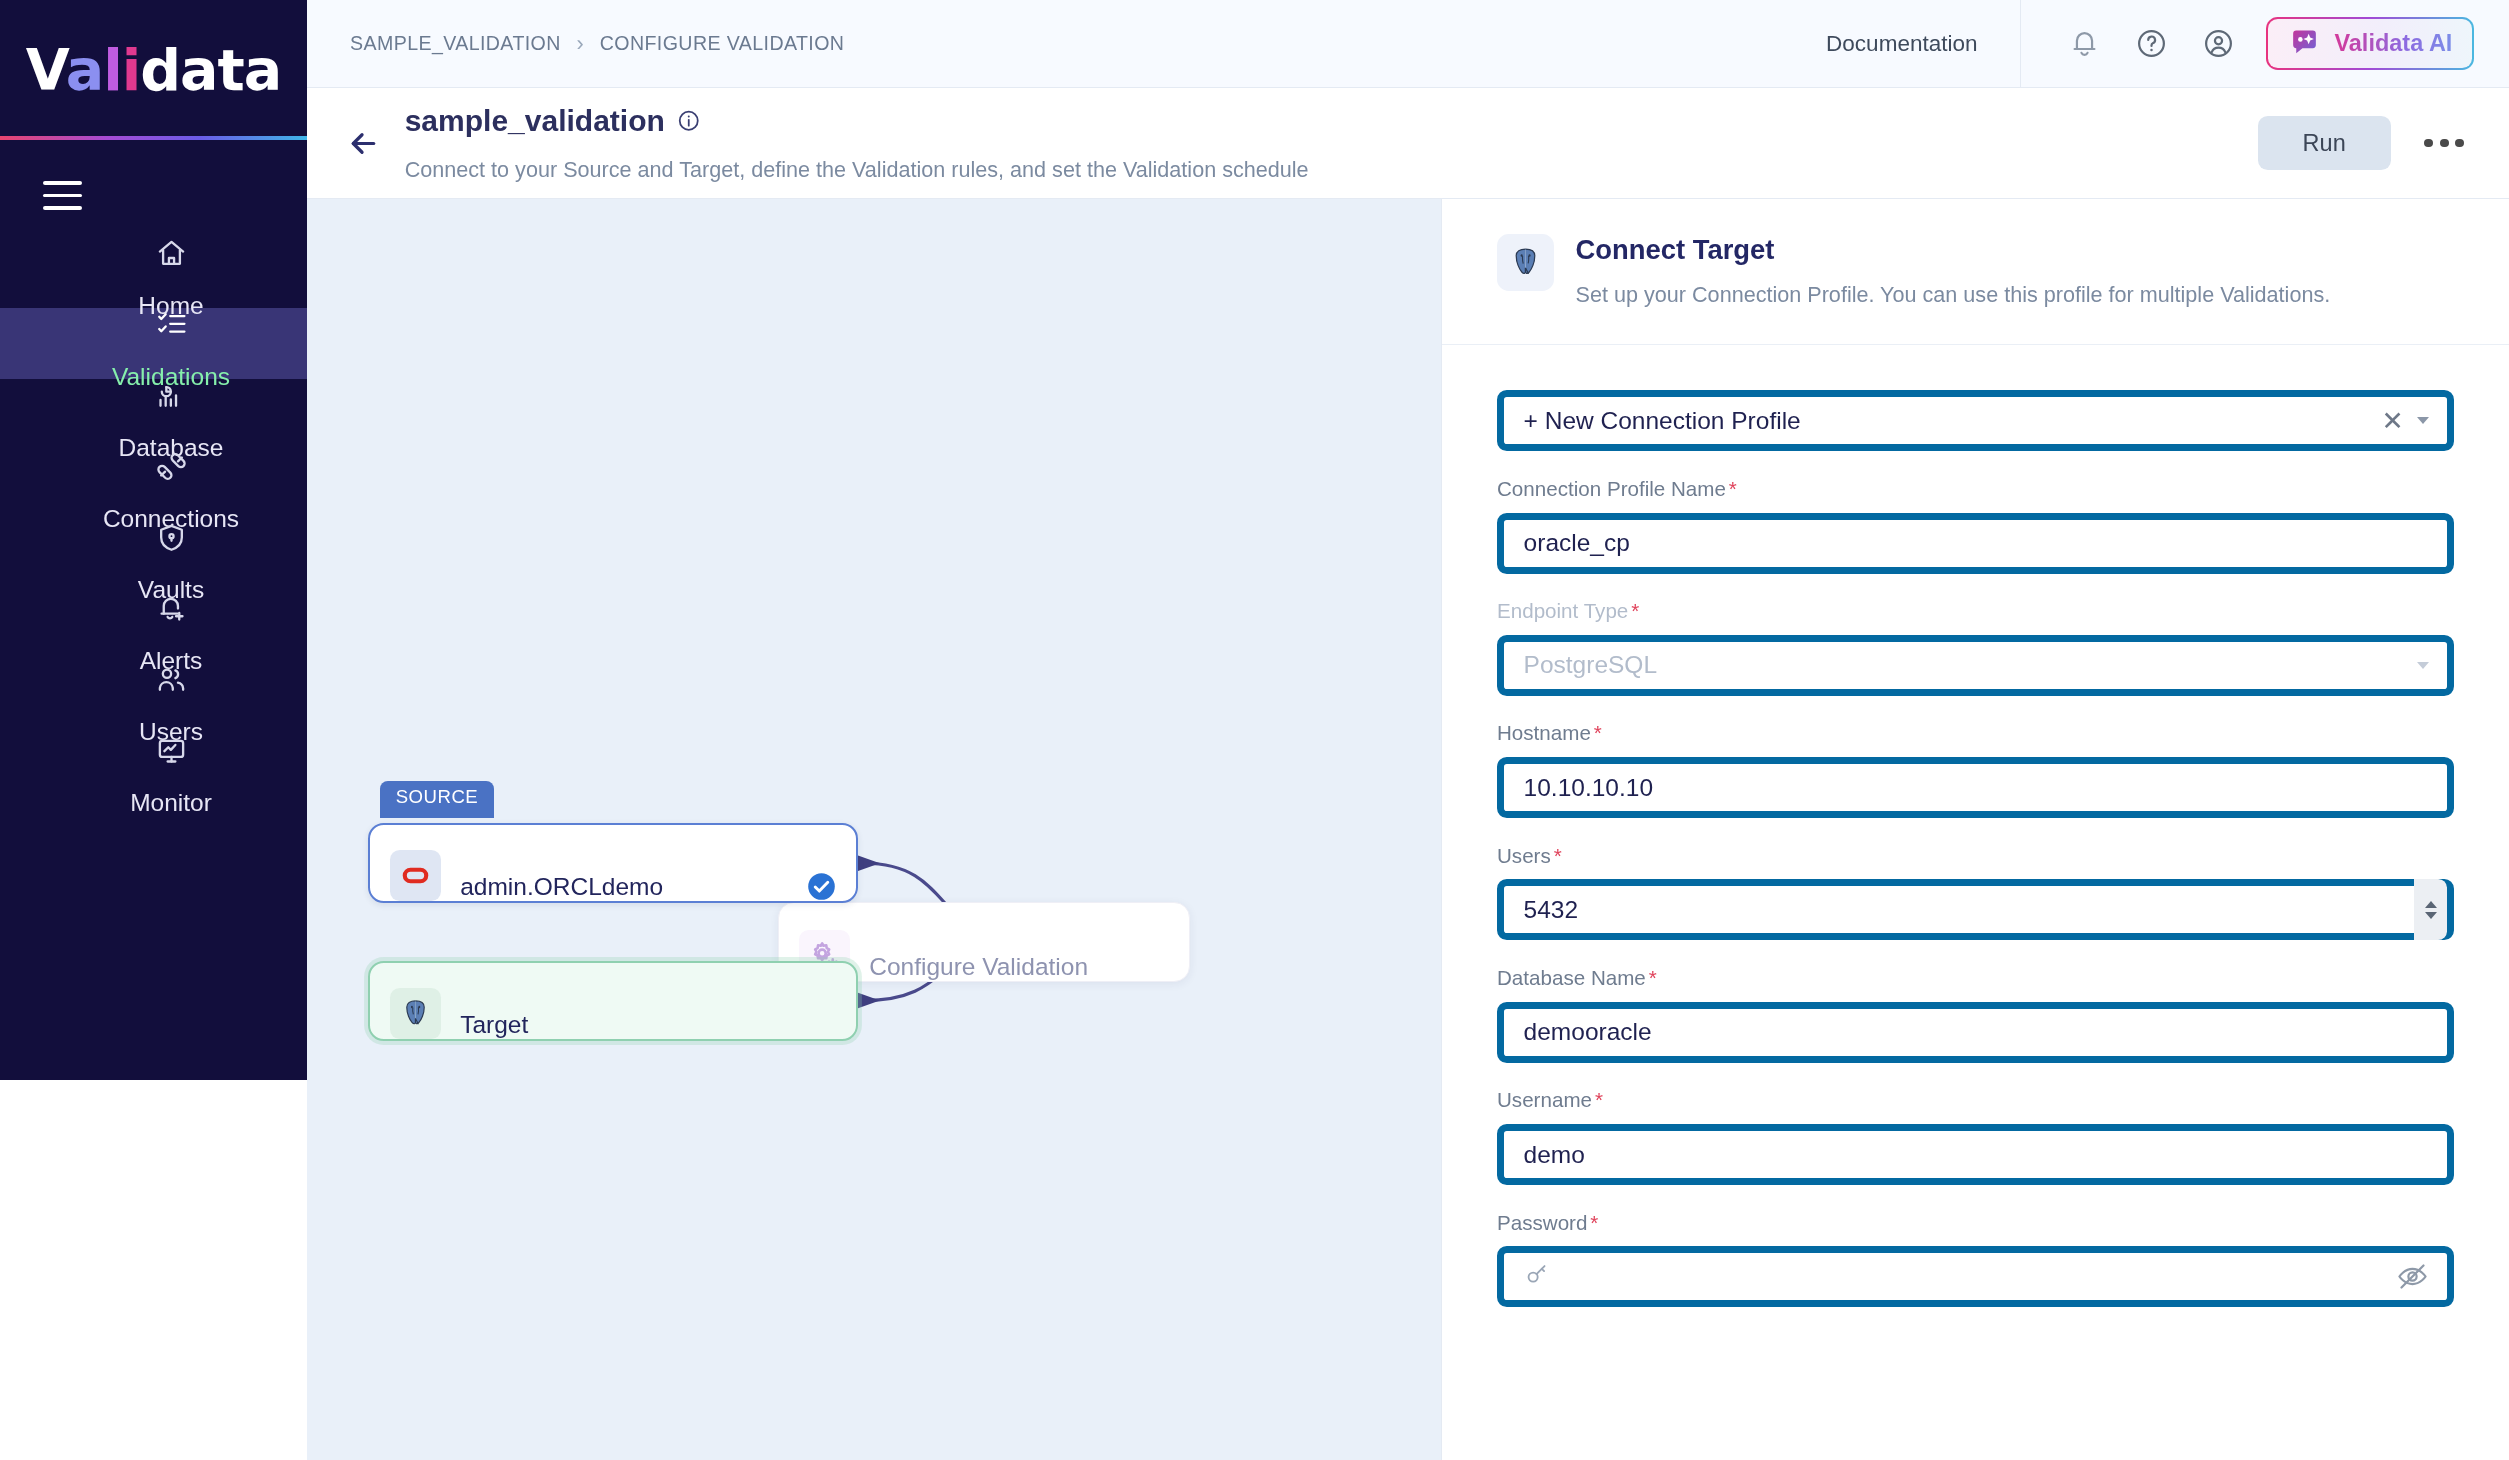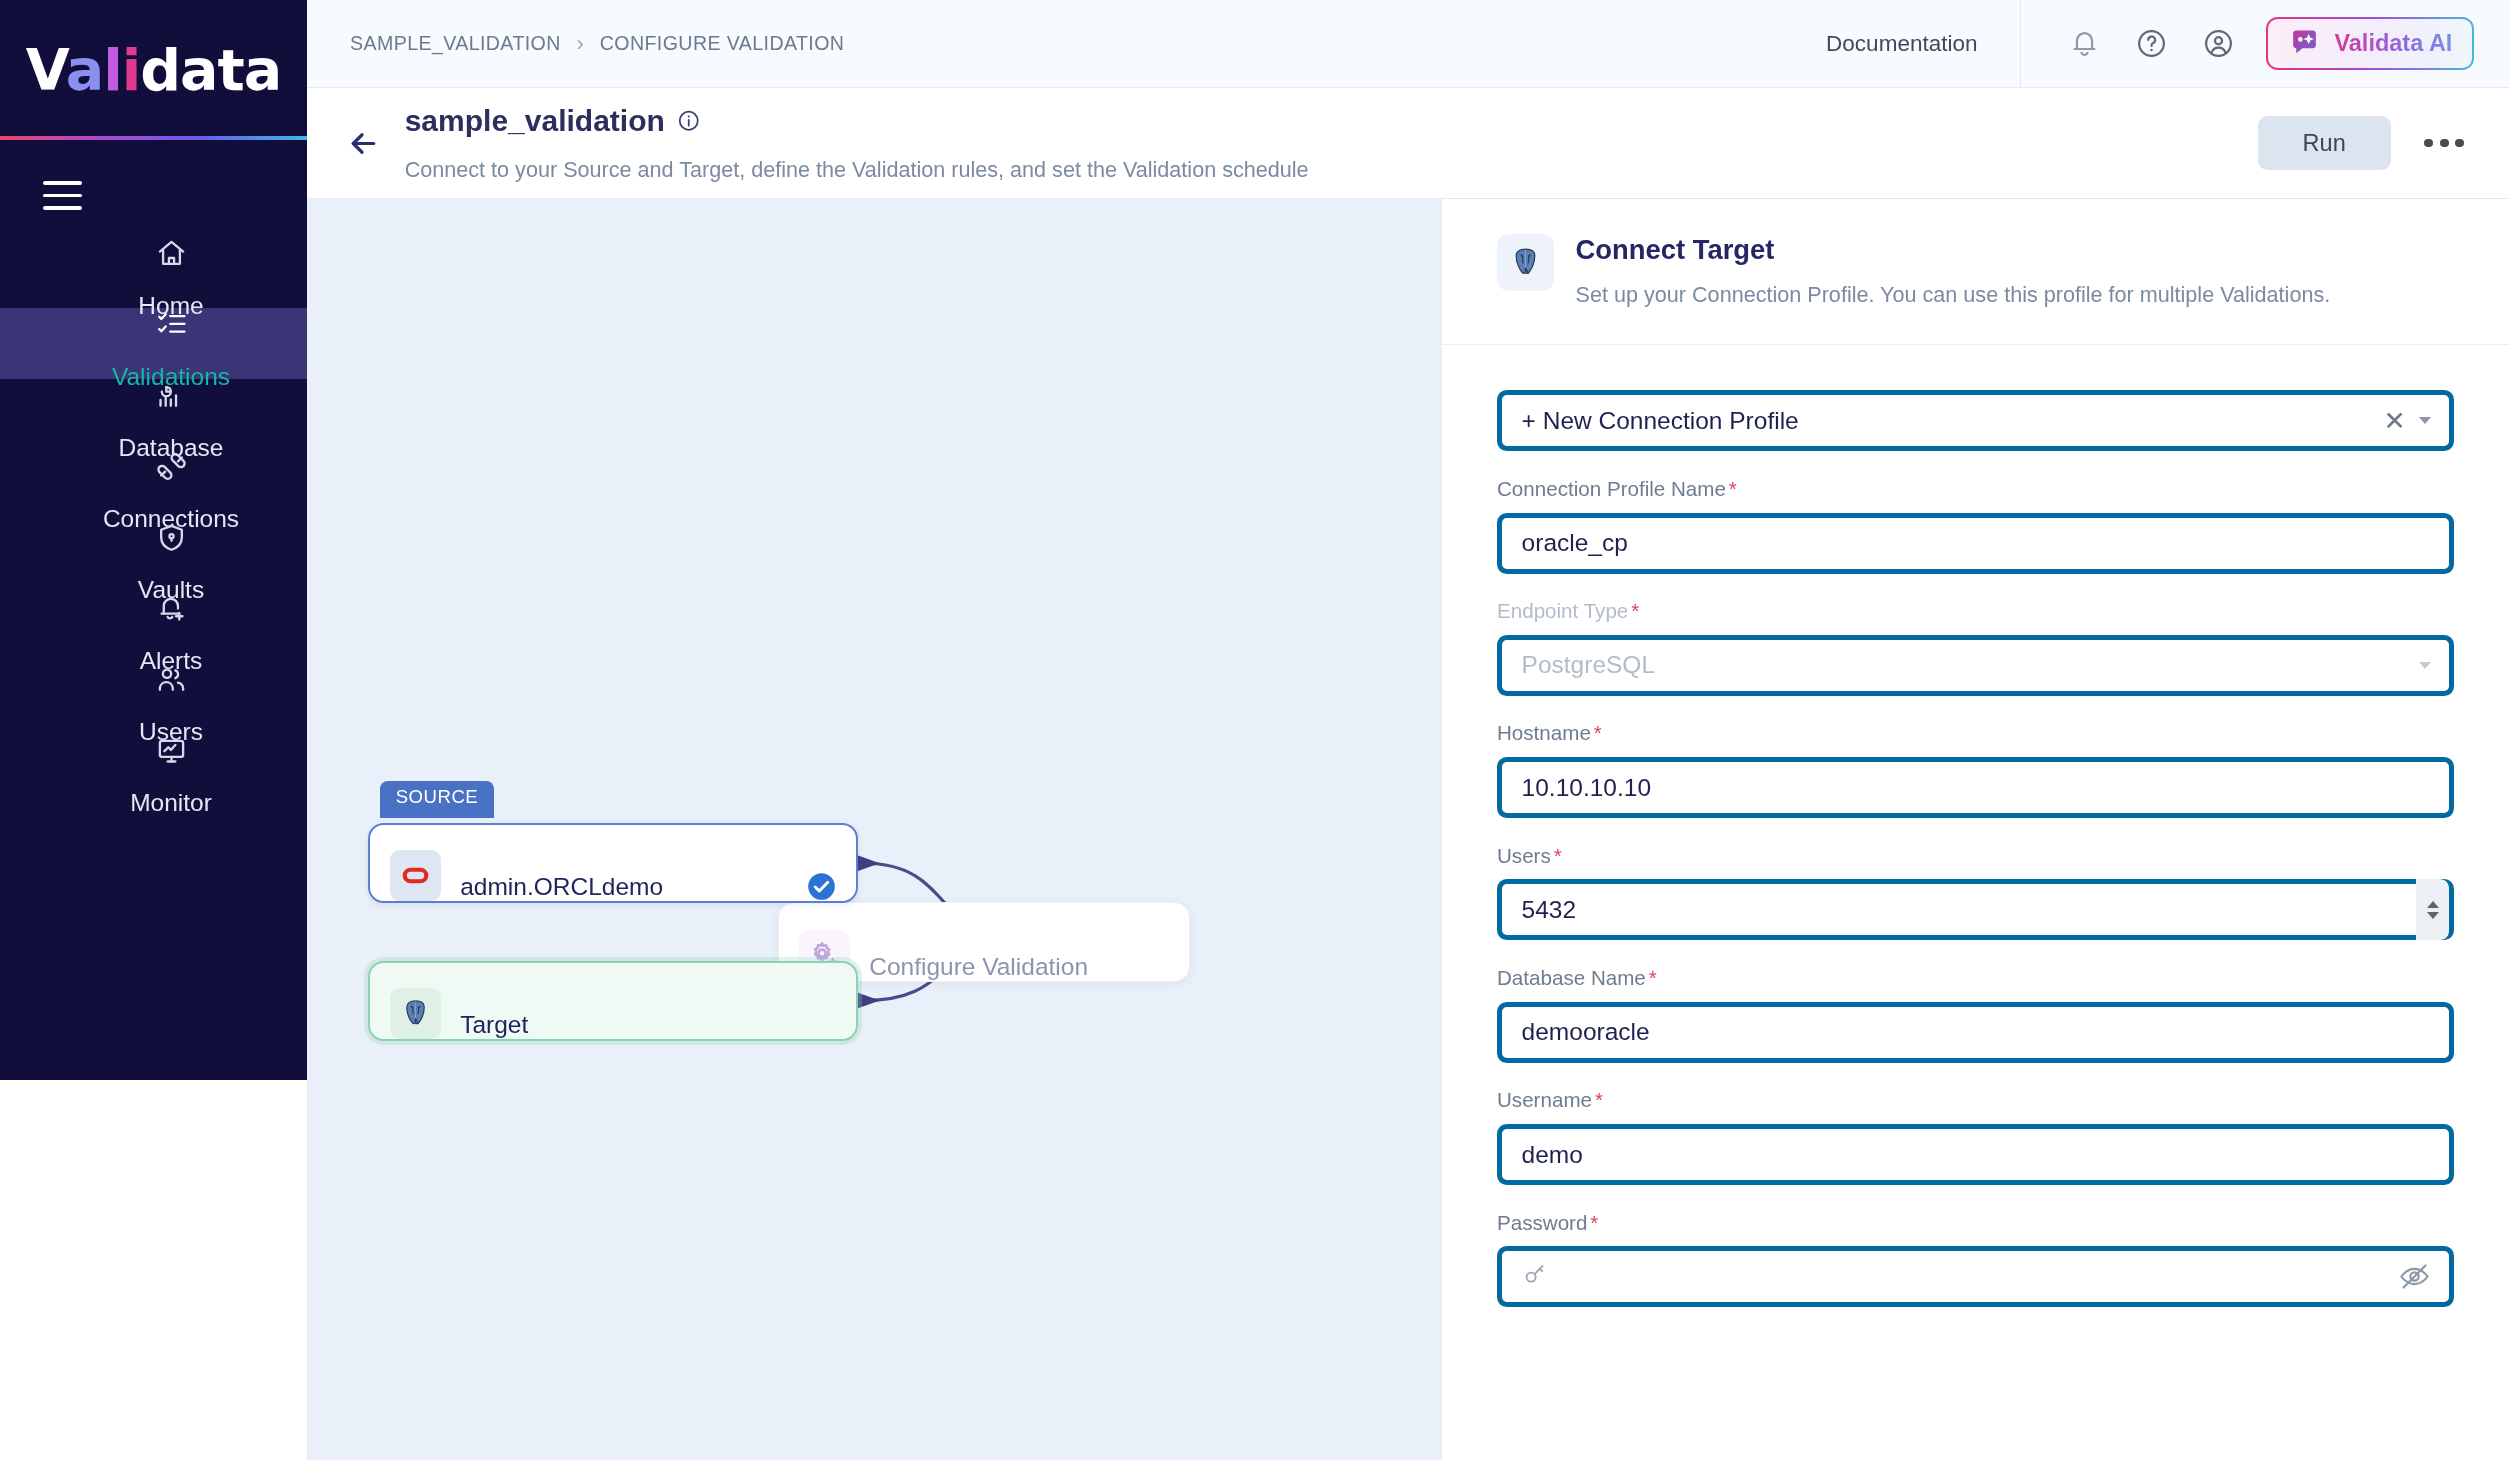--- a/index.html
+++ b/index.html
@@ -40,21 +40,21 @@
     margin: 41px 0 0 43px; width: 39px; height: 29px;
     display: flex; flex-direction: column; justify-content: space-between;
     cursor: pointer;
   }
   .hamburger span { display:block; height:3.9px; background:#ffffff; border-radius:2px; }
   .nav { margin-top: 27.4px; }
   .nav-item {
     height: 71px; display: flex; align-items: center; gap: 21.6px;
     padding-left: 35px; color: #e7e6f5; font-size: 24.5px; cursor: pointer; flex-direction: column;
   }
-  .nav-item.active { background: #393576; color:#14b8a6; }
+  .nav-item.active { background: #393576; color:#86efac; }
   .nav-icon { width: 33px; height: 33px; flex: 0 0 33px; display:flex; align-items:center; justify-content:center; }
   .nav-icon svg { width: 31px; height: 31px; }
 
   
   .main { flex: 1; height: 1460px; display: flex; flex-direction: column; min-width:0; }
 
   .topbar {
     height: 88px; background: #f7faff; border-bottom: 1px solid #e4eaf3;
     display: flex; align-items: center; padding: 0 35px 0 43px;
     flex: 0 0 88px;
@@ -163,21 +163,21 @@
   }
   .panel-title { font-size: 27.4px; font-weight: bold; color:#232765; }
   .panel-sub { font-size: 21.6px; color:#7b8aa0; margin-top: 11.8px; line-height: 1.55; max-width: 823px; }
 
   .panel-form { padding: 45px 55px 0 55px; overflow:hidden; }
   .field { margin-bottom: 25.5px; }
   .field-label { font-size: 20.6px; color:#6f7c8f; margin-bottom: 11.8px; }
   .field-label.disabled { color:#b2bccb; }
   .req { color:#e0445c; margin-left: 2.9px; }
   .control {
-    position:relative; height: 61px; border: 5px solid #0369a1; border-radius: 9.8px;
+    position:relative; height: 61px; border: 7px solid #0369a1; border-radius: 9.8px;
     display:flex; align-items:center; padding: 0 17.6px 0 19.6px; background:#fff;text-align:center;
   }
   .control .val { font-size: 24.5px; color:#1f2150; }
   .control .val.placeholder { color:#b2bccb; }
   .control .val.key-ico { color:#9aa6b6; }
   .ctrl-right { margin-left:auto; display:flex; align-items:center; gap: 13.7px; }
   .caret { width:0; height:0; border-left:6.9px solid transparent; border-right:6.9px solid transparent; border-top:7.8px solid #8b97a8; cursor:pointer;}
   .caret.dim { border-top-color:#c4ccd8; }
   .xclear { font-size: 26.5px; color:#6e7888; line-height:1; cursor:pointer; }
   .spinner {

